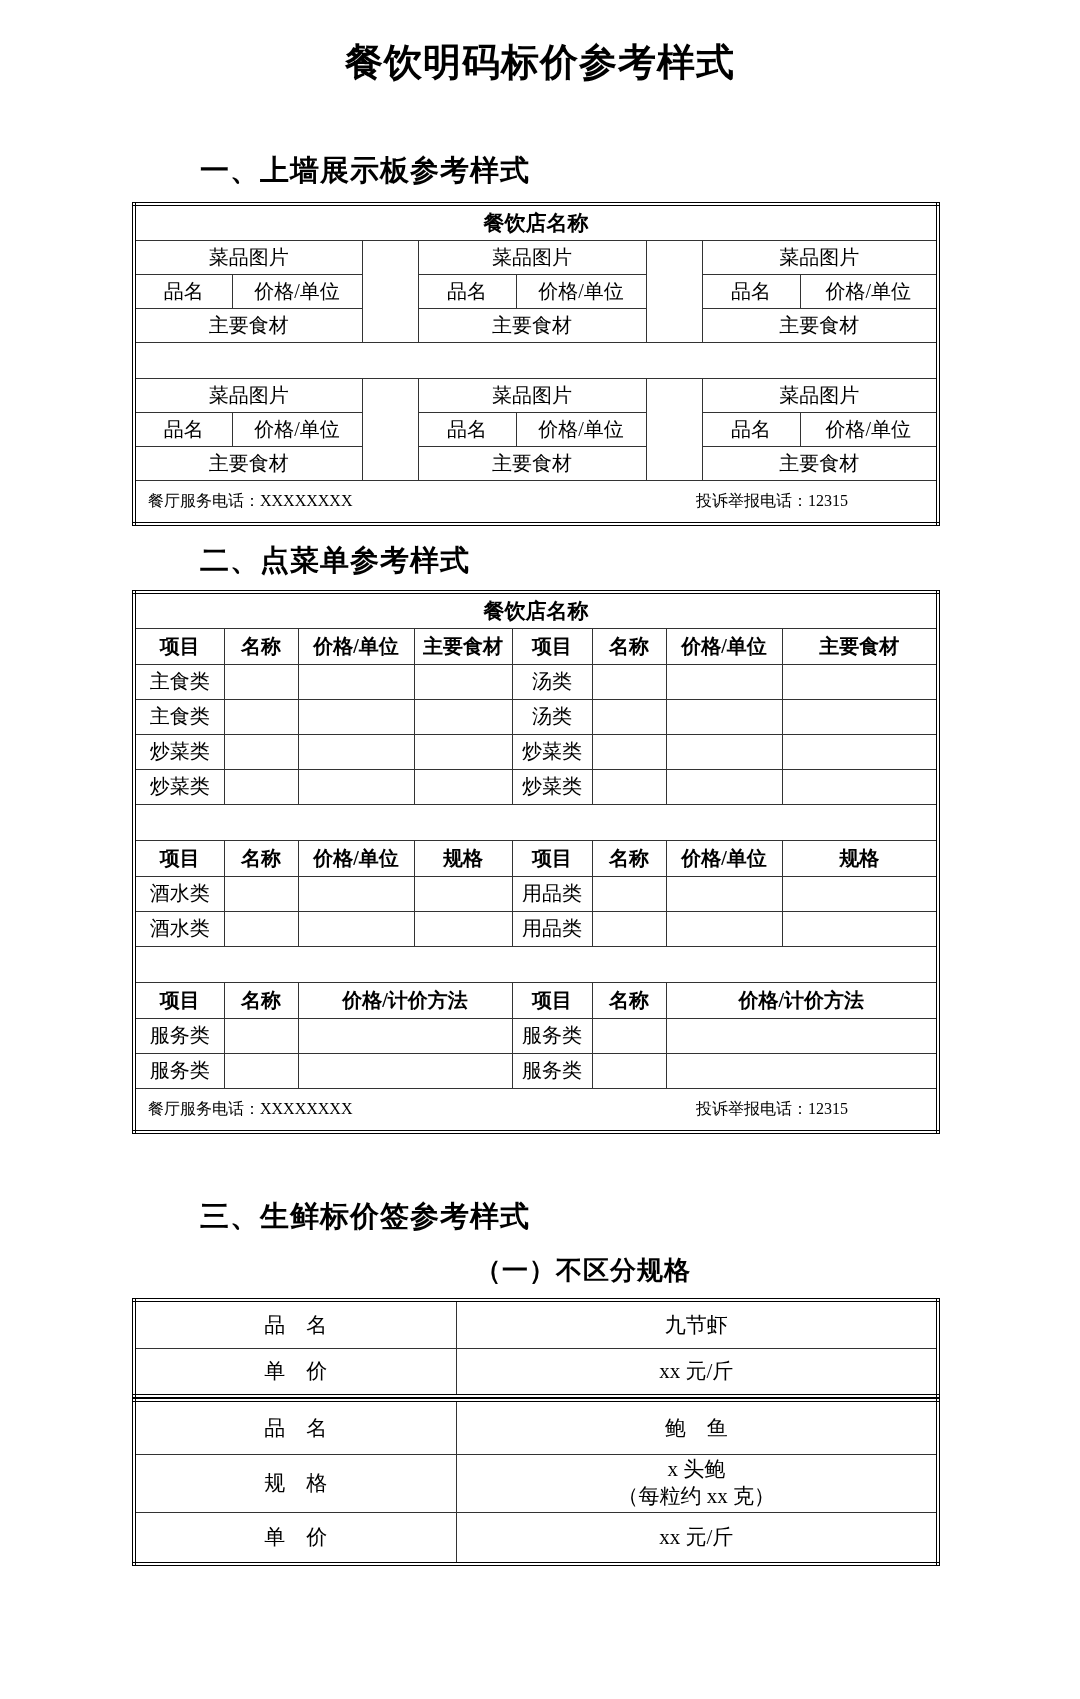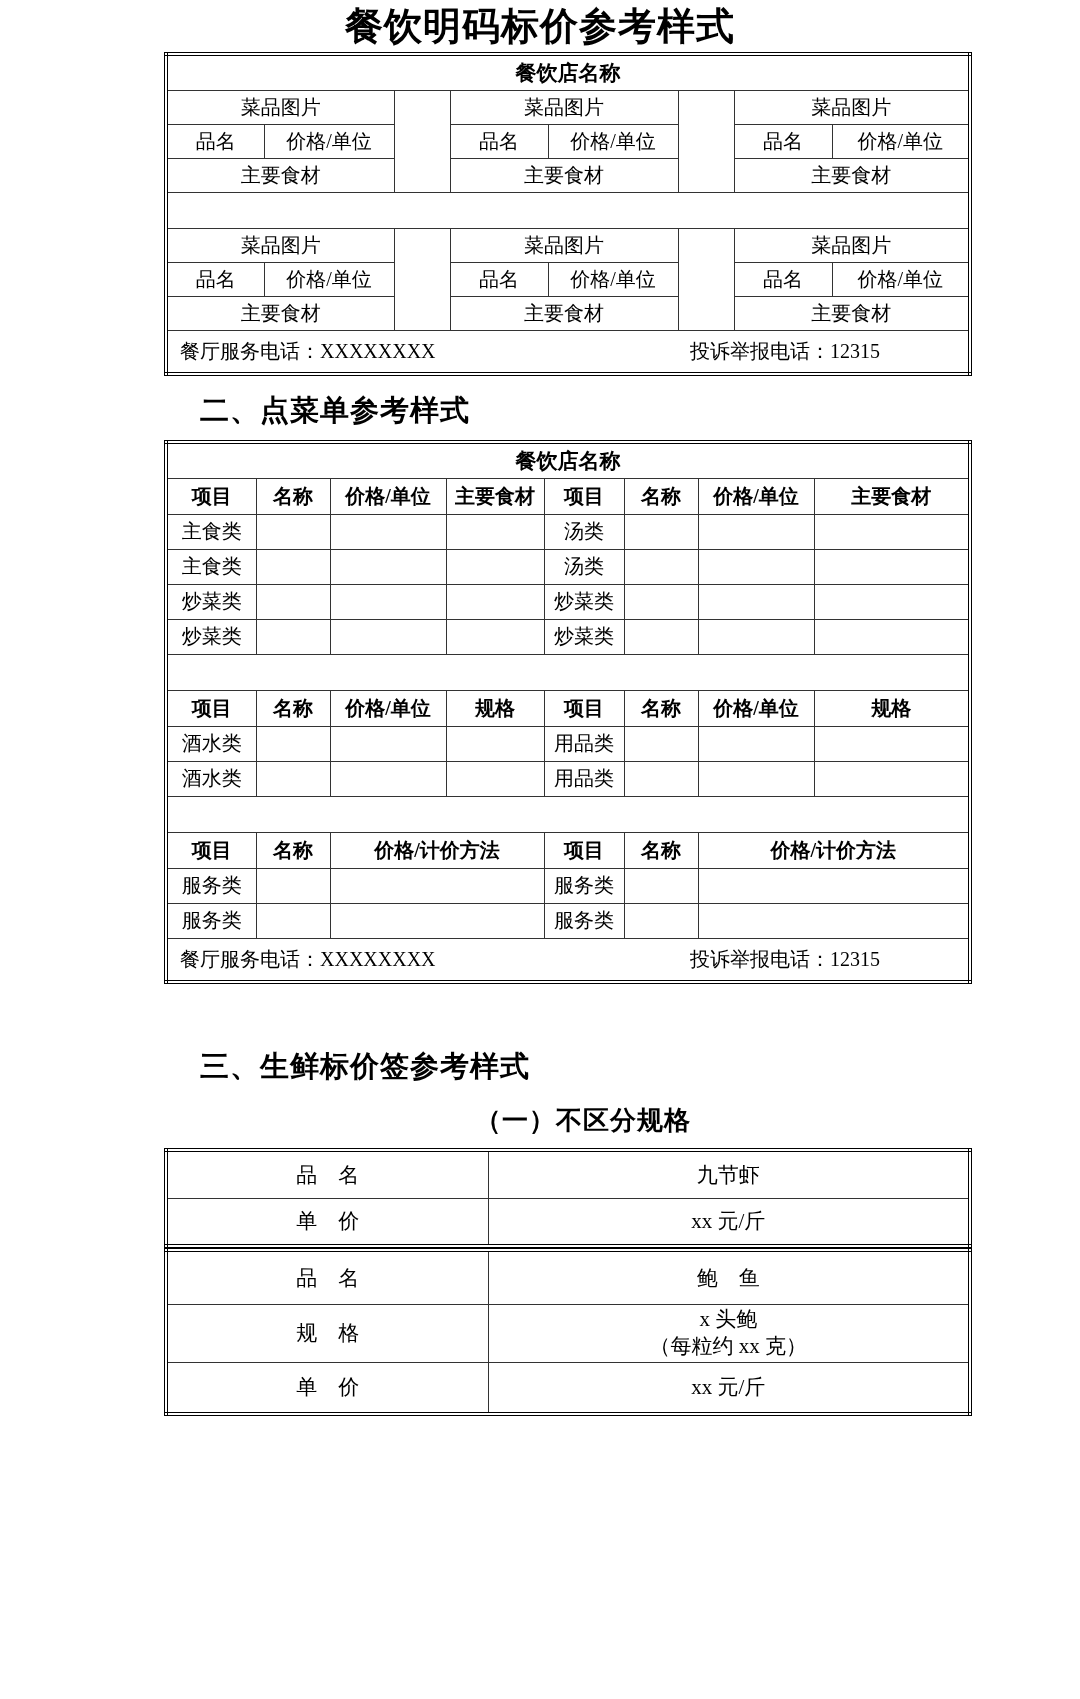--- a/index.html
+++ b/index.html
@@ -1,21 +1,21 @@
 <!DOCTYPE html>
 <html><head>
 <meta charset="utf-8">
 <style>
   * { margin:0; padding:0; box-sizing:border-box; }
   html,body { background:#ffffff; }
   body {
     width:1080px; height:1699px; position:relative; overflow:hidden;
     font-family:"Liberation Serif","DejaVu Serif",serif; color:#000;
   }
-  .page { }
+  .page { padding-top:36px; }
   .doc-title {
     text-align:center; font-size:38px; line-height:52px; font-weight:bold;
     font-family:"DejaVu Serif","Liberation Serif",serif; letter-spacing:1px;
   }
   .content { width:804px; margin-left:132px; }
   .sec-heading {
     font-family:"DejaVu Sans","Liberation Sans",sans-serif;
     font-weight:bold; font-size:29px; line-height:36px; letter-spacing:1px;
     padding-left:68px;
   }
@@ -23,54 +23,55 @@
   .sec-heading.second { margin-top:16px; margin-bottom:12px; }
   .sec-heading.third { margin-top:64px; }
   .sub-heading {
     font-weight:bold; font-size:26px; line-height:32px; letter-spacing:1px;
     padding-left:98px; font-family:"DejaVu Serif","Liberation Serif",serif;text-align:center;
   }
   .sub-heading.one { margin-top:20px; margin-bottom:12px; }
   .sub-heading.two { margin-top:28px; margin-bottom:26px; }
 
   table { border-collapse:collapse; width:804px; table-layout:fixed; }
-  .bordered { border:4px double #000;margin-left:32px; }
+  .bordered { border:4px double #000; }
   td {
     border:1px solid #333; text-align:center; vertical-align:middle;
     font-size:20px; line-height:1.25; overflow:hidden;
   }
   .store-row td {
     height:36px; font-weight:bold; font-size:21px;
     font-family:"DejaVu Sans","Liberation Sans",sans-serif;
     border-left:none; border-right:none;
   }
   .block-row td { height:34px; }
   .hdr td { height:36px; font-weight:bold; }
   .data-row td { height:35px; }
   .spacer td { height:36px; border-left:none; border-right:none; }
   .phone-row td { height:44px; border-left:none; border-right:none; }
   .phone-flex { display:flex; justify-content:space-between; align-items:center;
-    padding-left:12px; padding-right:88px; font-size:20px; }
+    padding-left:12px; padding-right:88px; font-size:16px; }
   .fresh td { font-size:21px; }
   .fresh .r-name td { height:48px; }
   .fresh .r-price td { height:48px; }
   .fresh2 .r1 td { height:54px; }
   .fresh2 .r2 td { height:58px; }
   .fresh2 .r3 td { height:52px; }
   .twoline { line-height:1.3; }
 </style>
 </head>
 <body>
 
 <div class="page">
 
   <div class="doc-title">餐饮明码标价参考样式</div>
 
   <div class="content">
 
+    <div class="sec-heading first">一、上墙展示板参考样式</div>
 
     <table class="bordered">
       <colgroup>
         <col style="width:98px">
           <col style="width:130px">
           <col style="width:56px">
         <col style="width:98px">
           <col style="width:130px">
           <col style="width:56px">
         <col style="width:98px">

